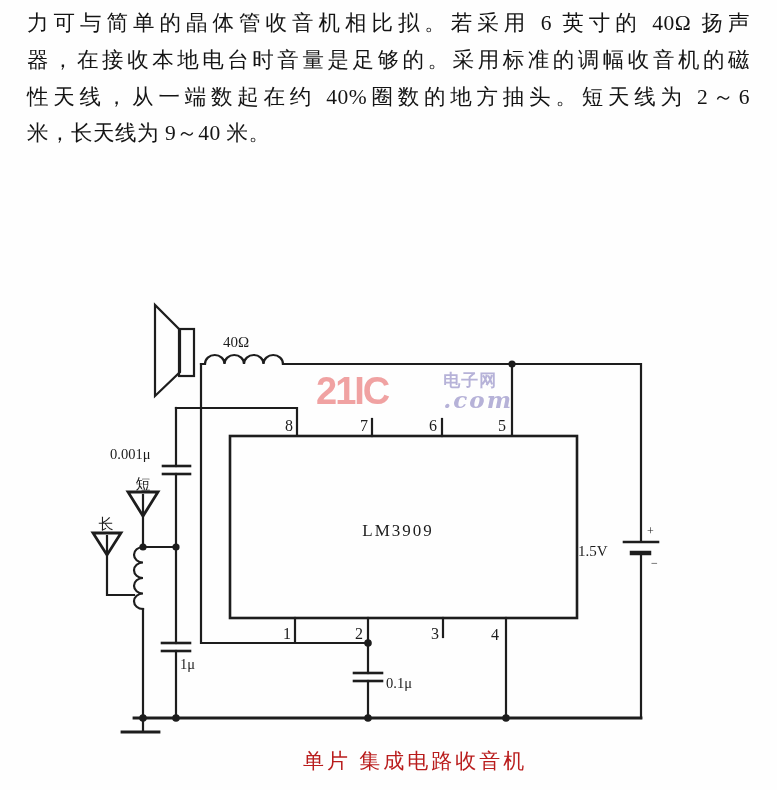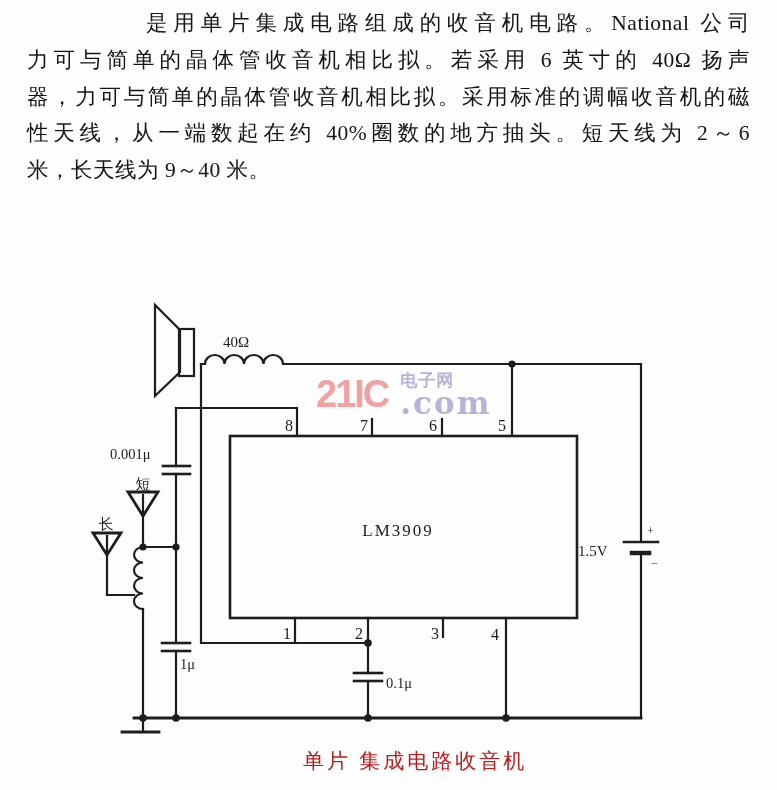--- a/index.html
+++ b/index.html
@@ -10,27 +10,27 @@
   
   .paragraph{
     position:absolute;left:27px;top:5px;width:723px;
     font-size:21.5px;line-height:36.8px;letter-spacing:0.5px;
   }
   .para-line{text-align:justify;text-align-last:justify;white-space:normal;}
   .para-line.first{padding-left:119px;}
   .para-line.last{text-align-last:left;}
   
   .watermark{
-    position:absolute;left:316px;top:372px;display:flex;align-items:center;
-    font-family:"Liberation Sans","DejaVu Sans",sans-serif;user-select:none;
+    position:absolute;left:316px;top:372px;display:flex;align-items:flex-end;
+    font-family:"Liberation Sans","DejaVu Sans",sans-serif;user-select:none;gap:43px;
   }
   .wm-brand{font-size:38px;font-weight:bold;color:#f0a2a2;letter-spacing:-2px;line-height:0.95;}
   .wm-right{display:flex;flex-direction:column;margin-left:12px;}
   .wm-site{font-size:17px;font-weight:bold;color:#b6b2d8;letter-spacing:1px;line-height:1.05;}
-  .wm-com{font-size:31px;font-weight:bold;color:#b6b2d8;line-height:0.85;font-family:"DejaVu Serif","Liberation Serif",serif;letter-spacing:2px;}
+  .wm-com{font-size:23px;font-weight:bold;font-style:italic;color:#b6b2d8;line-height:0.85;font-family:"DejaVu Serif","Liberation Serif",serif;letter-spacing:2px;}
   
   .schematic{position:absolute;left:0;top:0;}
   .schematic path,.schematic polygon,.schematic rect,.schematic line{
     stroke:#1d1d1d;fill:none;stroke-width:2.2;stroke-linecap:square;
   }
   .schematic .thick{stroke-width:2.8;}
   .schematic .plate{stroke-width:2.6;}
   .schematic .plate-neg{stroke-width:4.5;}
   .schematic .icbox{fill:#fefefe;stroke-width:2.6;}
   .schematic circle{fill:#1d1d1d;stroke:none;}
@@ -47,23 +47,22 @@
     position:absolute;left:250px;top:747px;width:330px;text-align:center;
     font-size:21px;color:#b91c1c;letter-spacing:3px;
   }
 </style>
 </head>
 <body>
 
 <div class="page">
 
   <div class="paragraph">
-    <div class="para-line first">是用单片集成电路组成的收音机电路。National 公司</div>
     <div class="para-line">力可与简单的晶体管收音机相比拟。若采用 6 英寸的 40Ω 扬声</div>
-    <div class="para-line">器，力可与简单的晶体管收音机相比拟。采用标准的调幅收音机的磁</div>
+    <div class="para-line">器，在接收本地电台时音量是足够的。采用标准的调幅收音机的磁</div>
     <div class="para-line">性天线，从一端数起在约 40%圈数的地方抽头。短天线为 2～6</div>
     <div class="para-line last">米，长天线为 9～40 米。</div>
   </div>
 
   <div class="watermark">
     <span class="wm-brand">21IC</span>
     <span class="wm-right">
       <span class="wm-site">电子网</span>
       <span class="wm-com">.com</span>
     </span>

